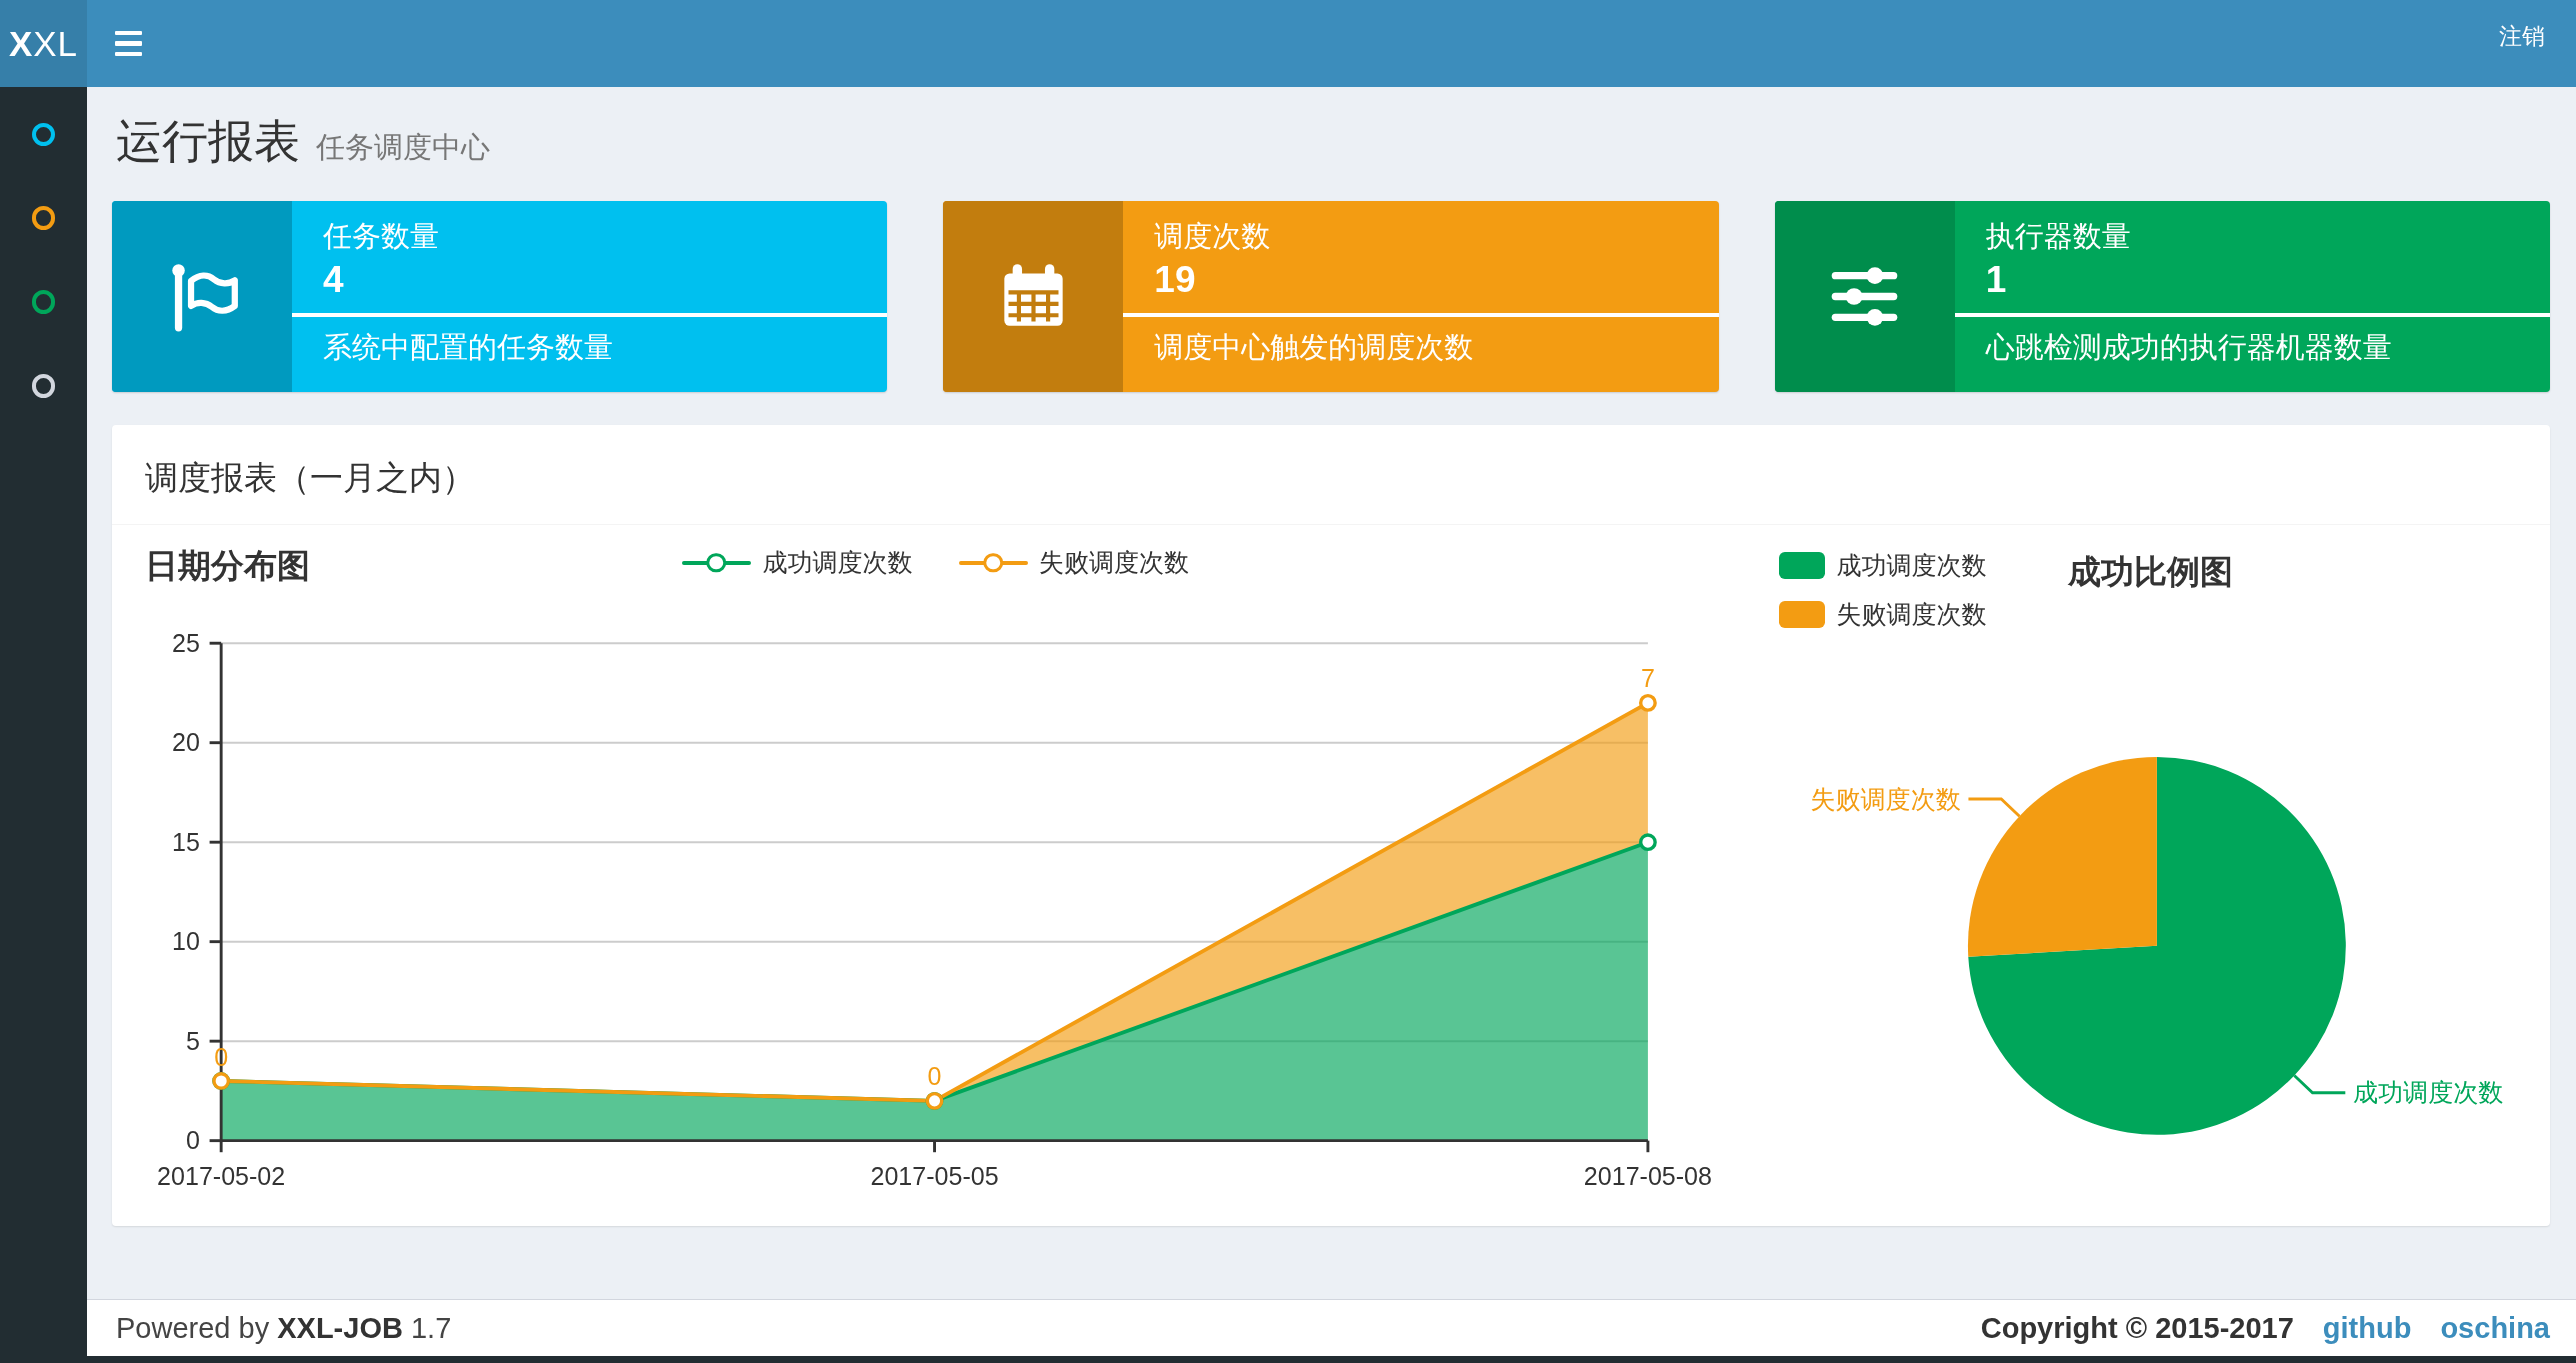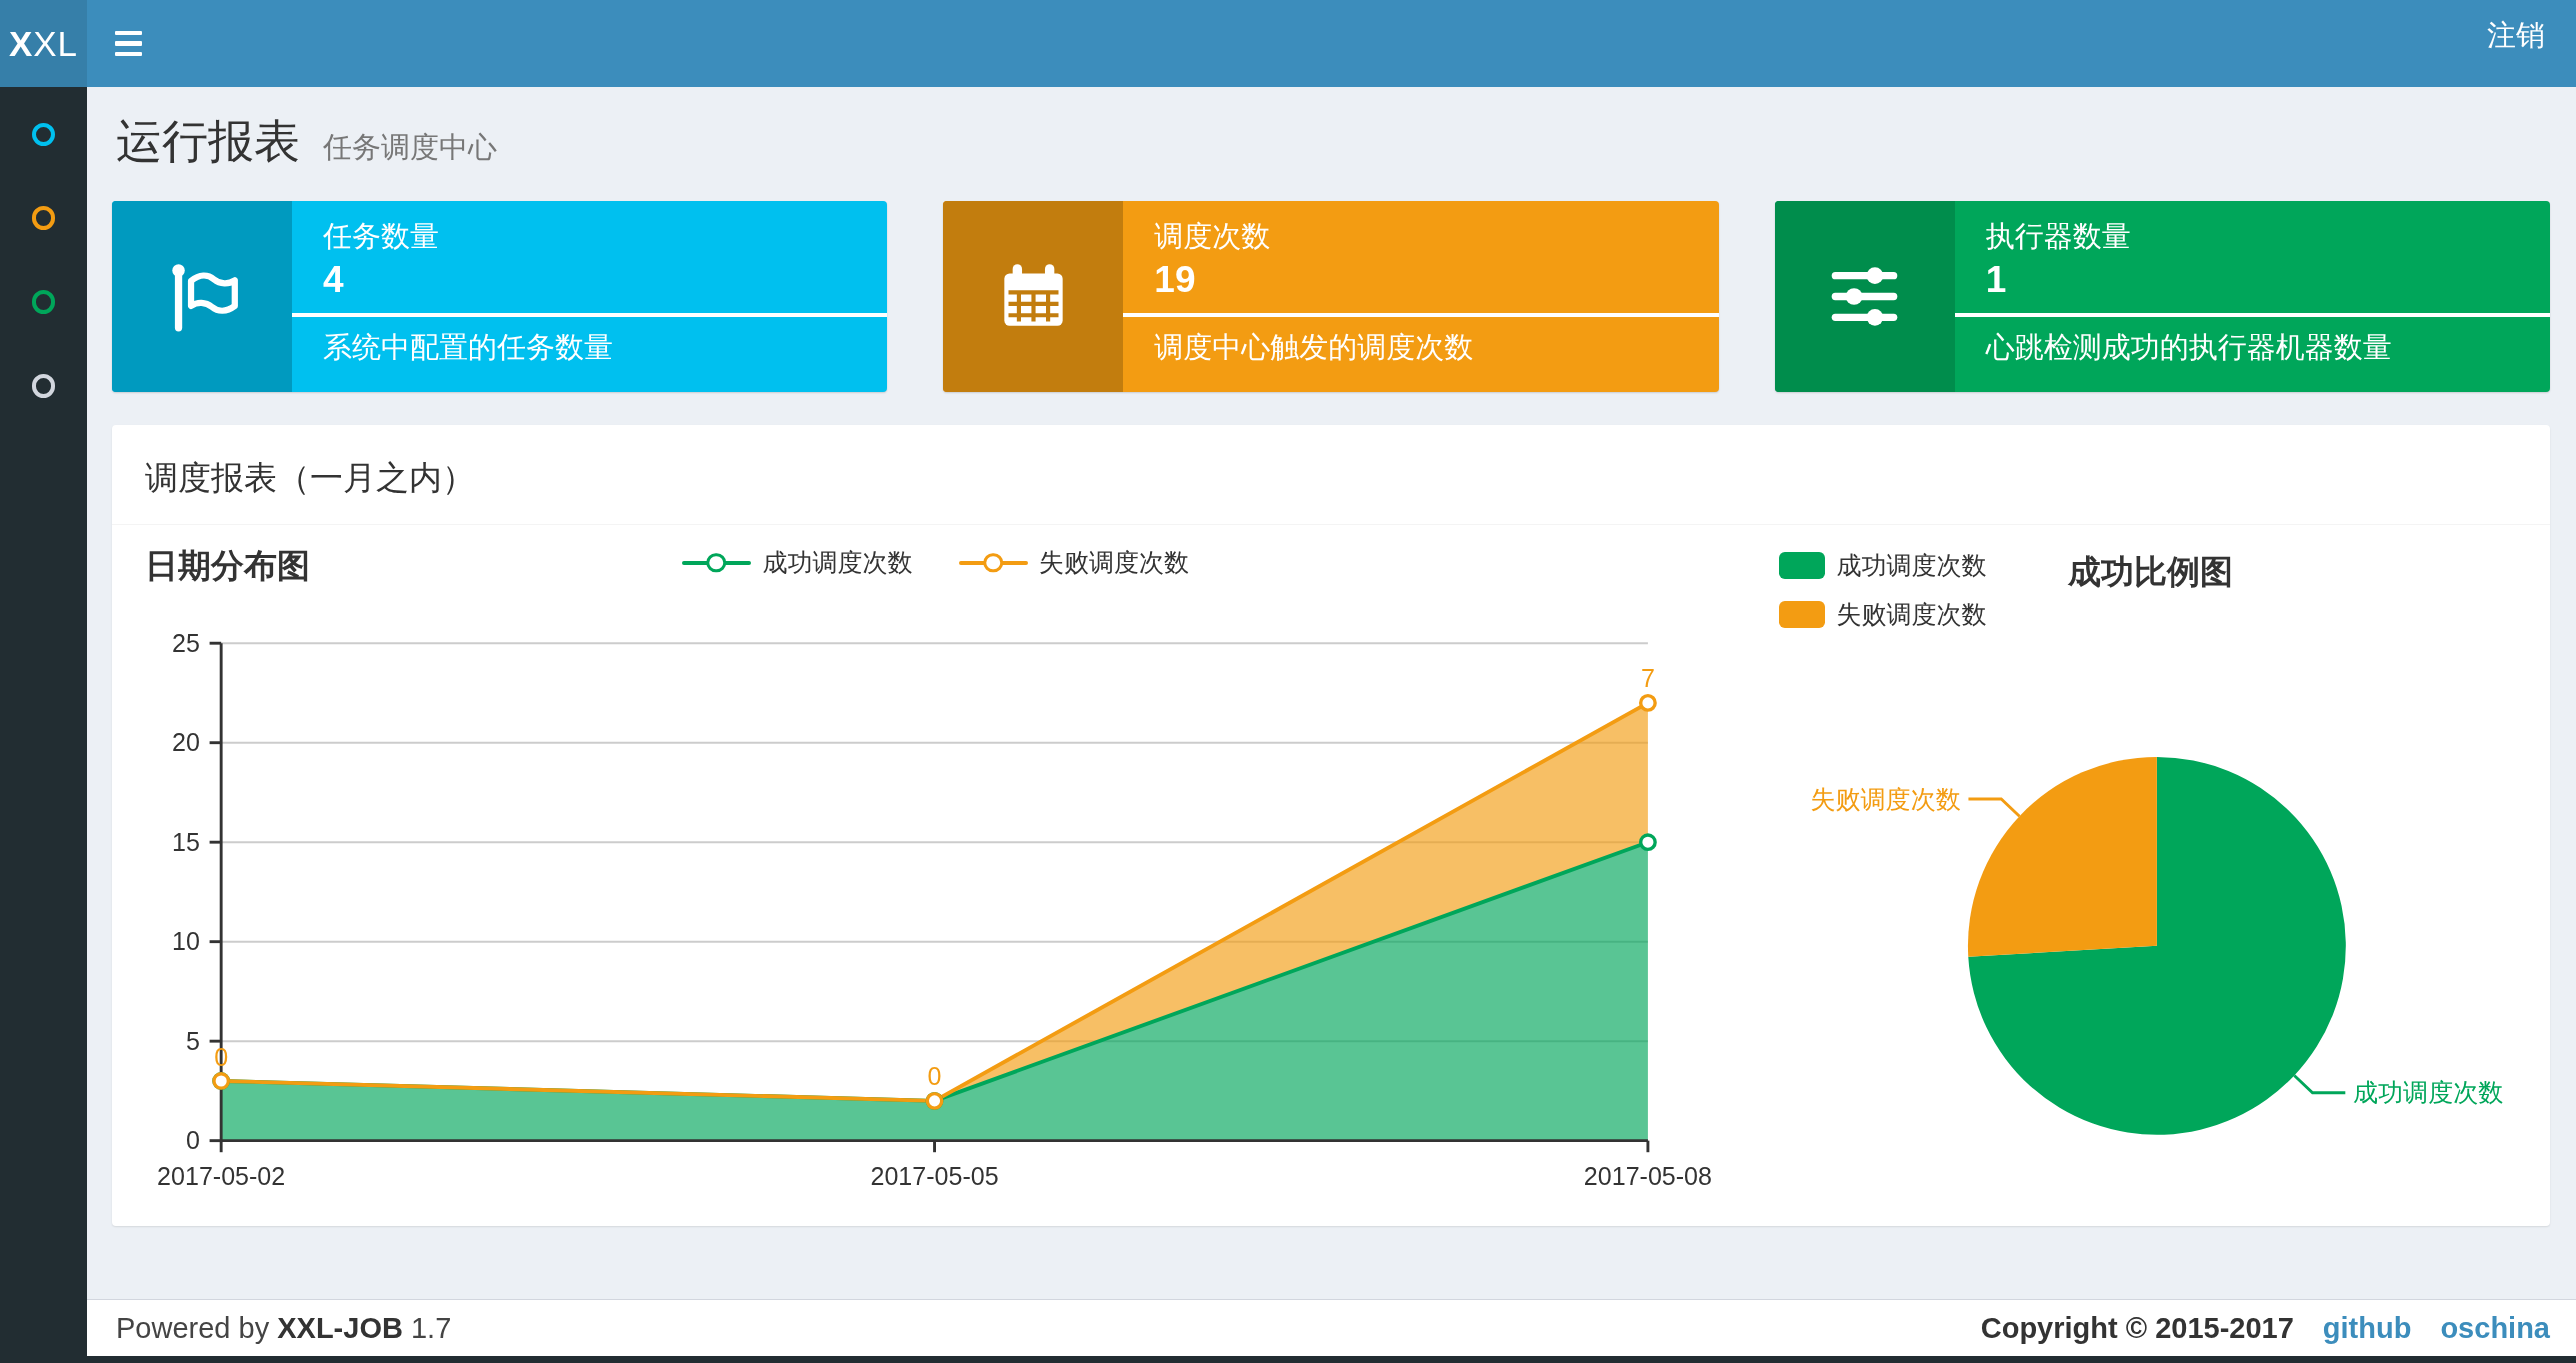--- a/index.html
+++ b/index.html
@@ -12,32 +12,32 @@
 
   
   .navbar{position:absolute;top:0;left:0;width:2576px;height:87px;background:#3c8dbc;z-index:5;}
   .logo{position:absolute;left:0;top:0;width:87px;height:87px;background:#367fa9;color:#fff;
         display:flex;align-items:center;justify-content:center;font-size:35px;letter-spacing:1px;}
   .logo b{font-weight:700;}
   .hamburger{position:absolute;left:87px;top:0;width:83px;height:87px;display:flex;flex-direction:column;
         justify-content:center;align-items:center;gap:5.8px;cursor:pointer;background:transparent;border:none;}
   .hamburger span{display:block;width:27px;height:4.8px;background:#fff;border-radius:1px;}
   .logout{position:absolute;right:0;top:0;height:72px;padding:0 31px;display:flex;align-items:center;
-        color:#fff;font-size:29px;cursor:pointer;}
+        color:#fff;font-size:23px;cursor:pointer;}
 
   
   .sidebar{position:absolute;left:0;top:87px;width:87px;height:1269px;background:#222d32;z-index:4;}
   .side-item{position:absolute;left:0;width:87px;height:58px;display:flex;align-items:center;justify-content:center;cursor:pointer;}
   .circle-o{width:15.4px;height:15.4px;border:4.8px solid #fff;border-radius:50%;}
 
   
   .main{position:absolute;left:87px;top:87px;width:2489px;height:1212px;background:#ecf0f5;overflow:hidden;}
   .page-header{height:114px;box-sizing:border-box;padding:29px 26px 0 29px;}
   .page-header h1{margin:0;font-size:46px;font-weight:500;color:#333;line-height:1.1;display:inline-block;}
-  .page-header small{font-size:29px;color:#777;margin-left:23px;font-weight:400;}
+  .page-header small{font-size:29px;color:#777;margin-left:16px;font-weight:400;}
 
   .info-row{display:flex;gap:56px;margin:0 26px 0 25px;}
   .info-box{flex:1;height:191px;border-radius:3.9px;box-shadow:0 1px 1.9px rgba(0,0,0,0.15);display:flex;color:#fff;overflow:hidden;}
   .info-icon{width:180px;display:flex;align-items:center;justify-content:center;flex:none;}
   .info-content{flex:1;box-sizing:border-box;padding:17.4px 25px 0 31px;display:flex;flex-direction:column;}
   .info-label{font-size:29px;line-height:1.25;}
   .info-value{font-size:37px;font-weight:700;margin-top:5.8px;line-height:1.1;}
   .info-divider{height:3.9px;background:#fff;margin:11.6px -25px 11.6px -31px;}
   .info-desc{font-size:29px;}
 

